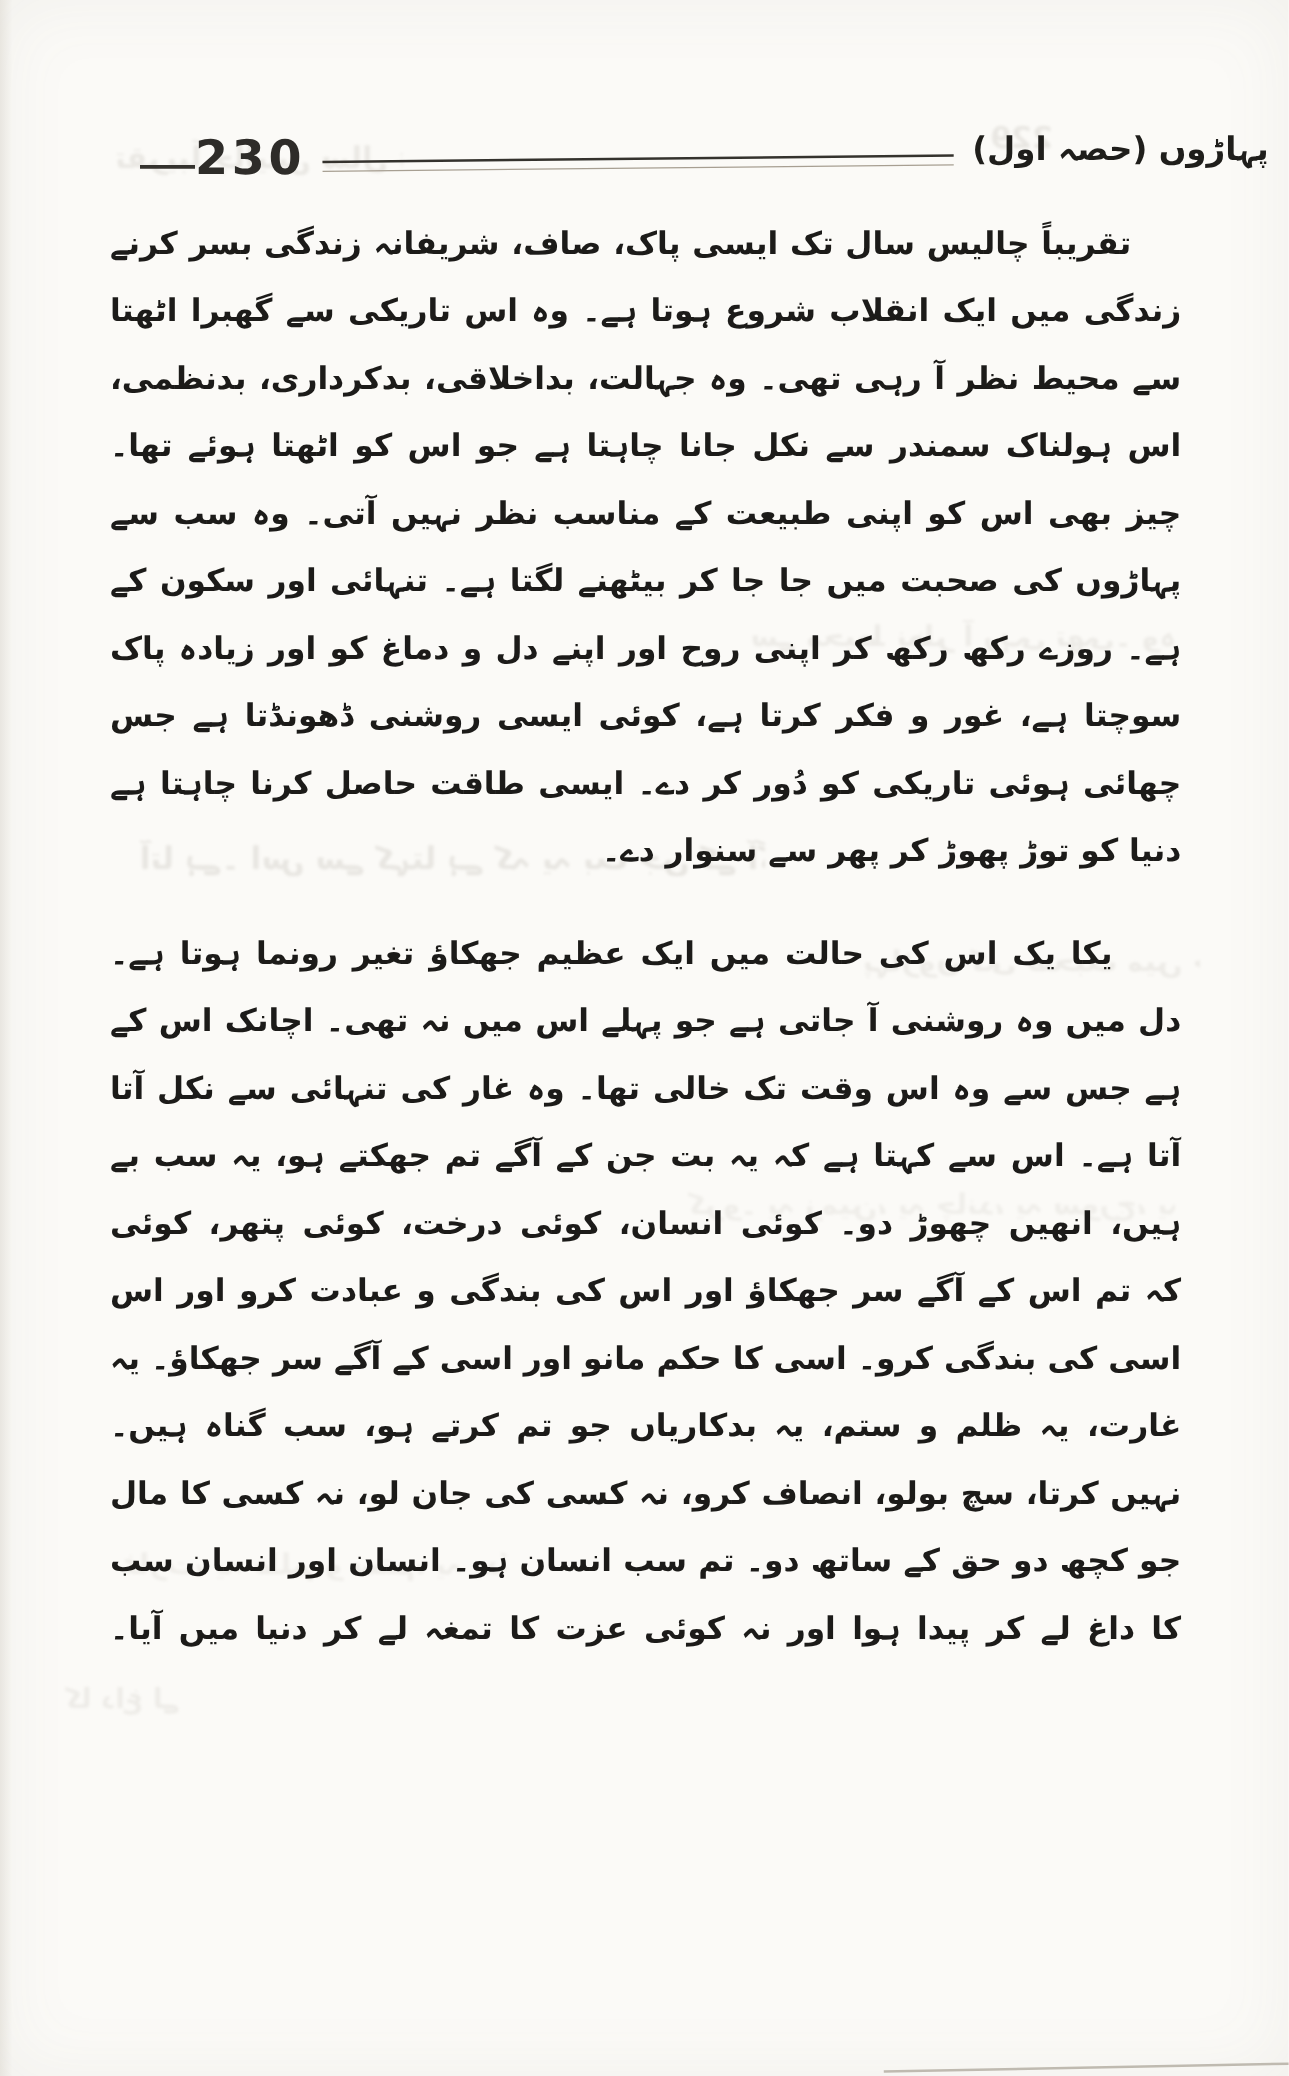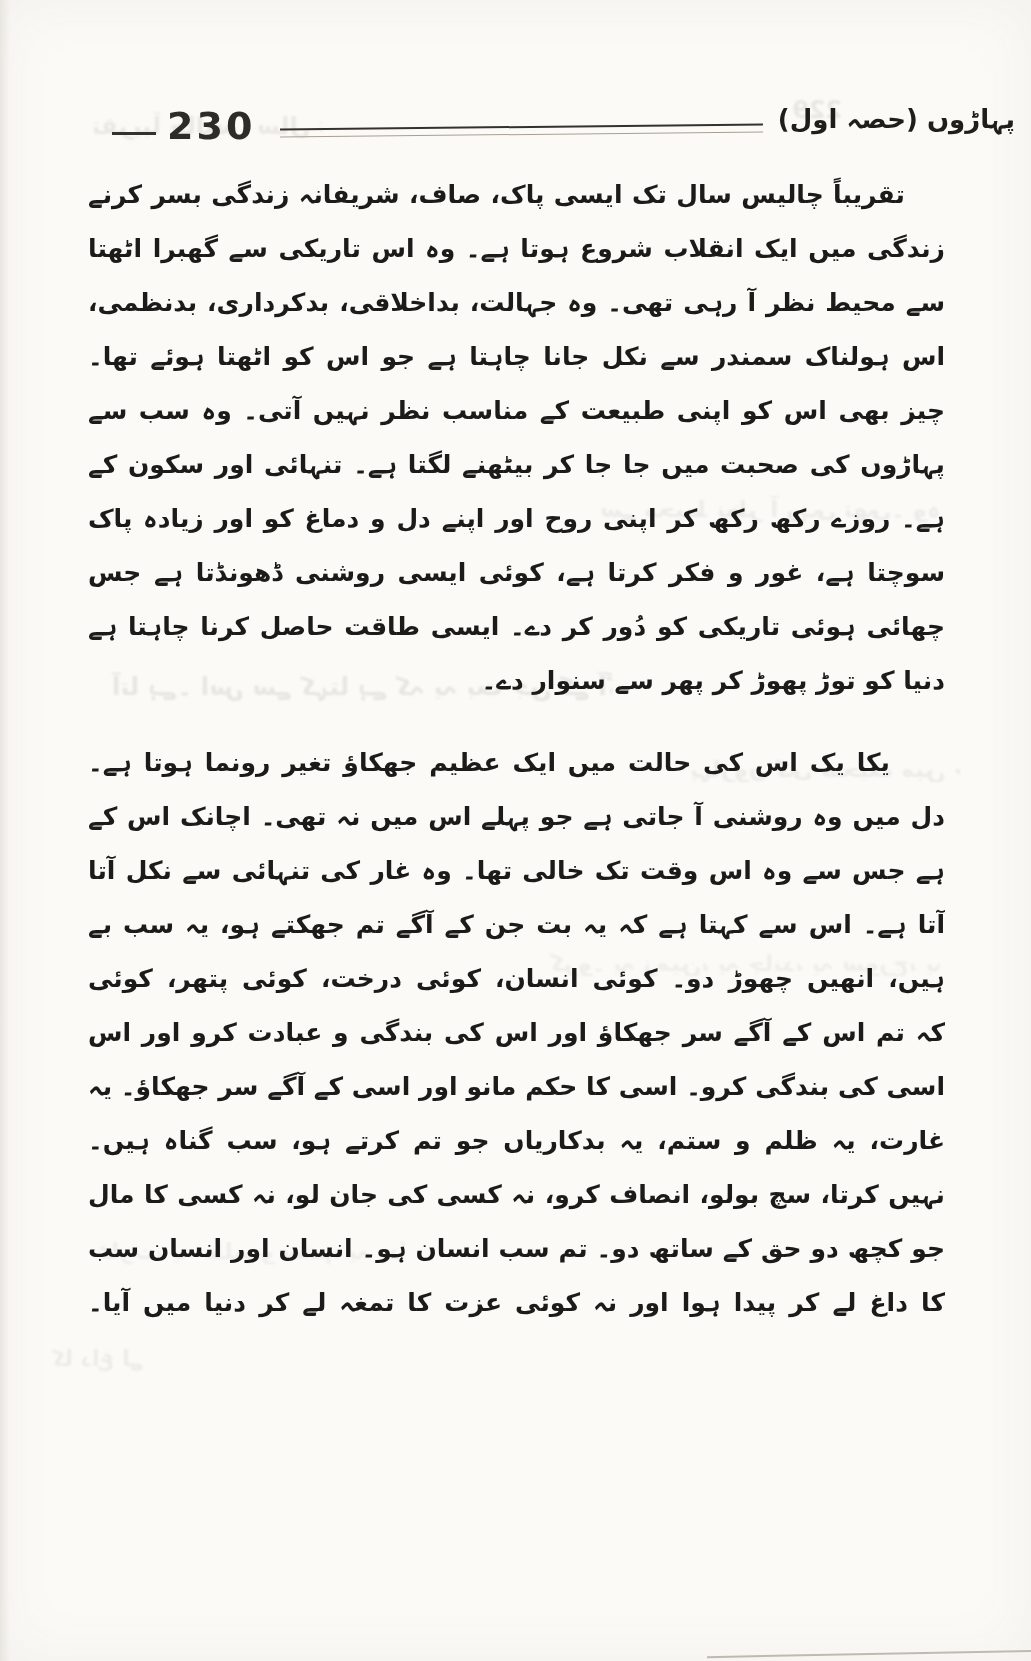--- a/index.html
+++ b/index.html
@@ -28,21 +28,21 @@
     background:#bfbab0;transform:rotate(-1.1deg);
   }
   
   .header{
     position:absolute;top:100px;left:112px;right:16px;height:52px;
     display:flex;align-items:center;
   }
   .dash{width:44px;height:3px;background:var(--rule);transform:translateY(7px);}
   .pagenum{
     font-size:38px;font-weight:700;color:#2e2c29;
-    letter-spacing:3px;margin:0 11px;line-height:1;
+    letter-spacing:3px;margin:0 0;line-height:1;
   }
   .rule{
     flex:1;height:6px;margin:0 14px;
     border-top:2px solid var(--rule);
     border-bottom:1px solid #a79f92;
     transform:translateY(4px) rotate(-0.6deg);
   }
   .title{
     font-size:26px;font-weight:700;color:#1f1e1b;
     direction:rtl;white-space:nowrap;margin:0;

